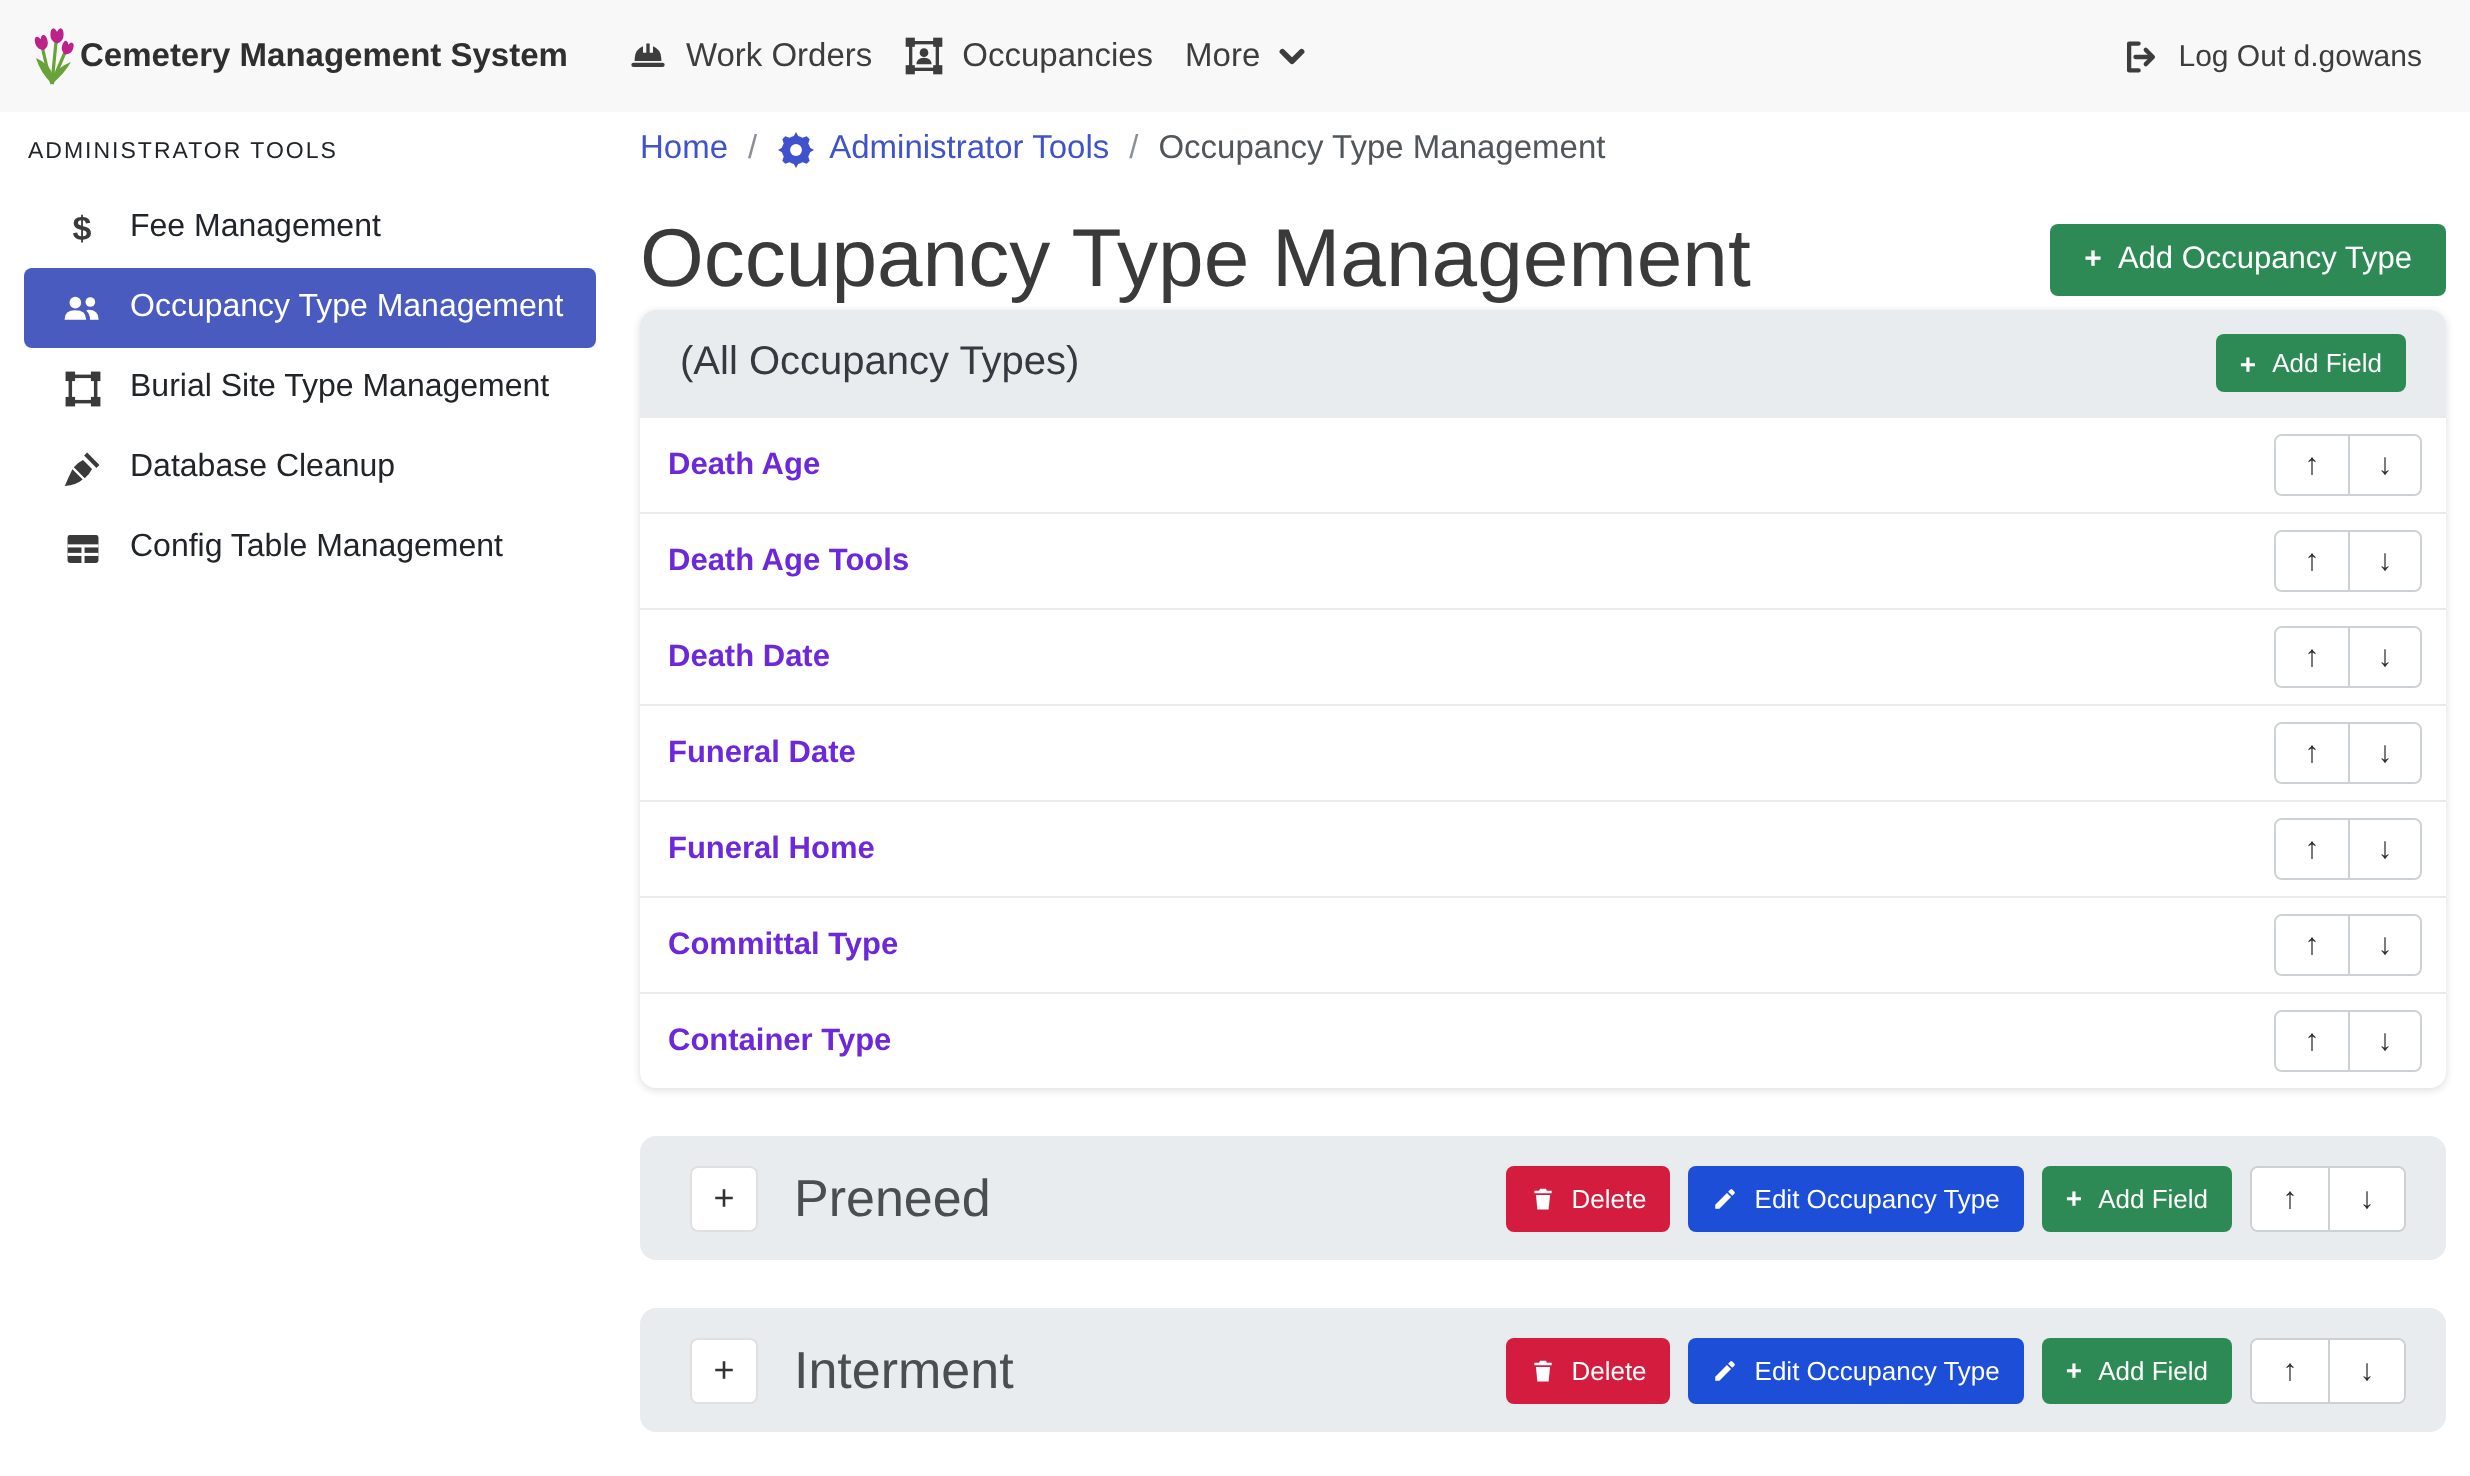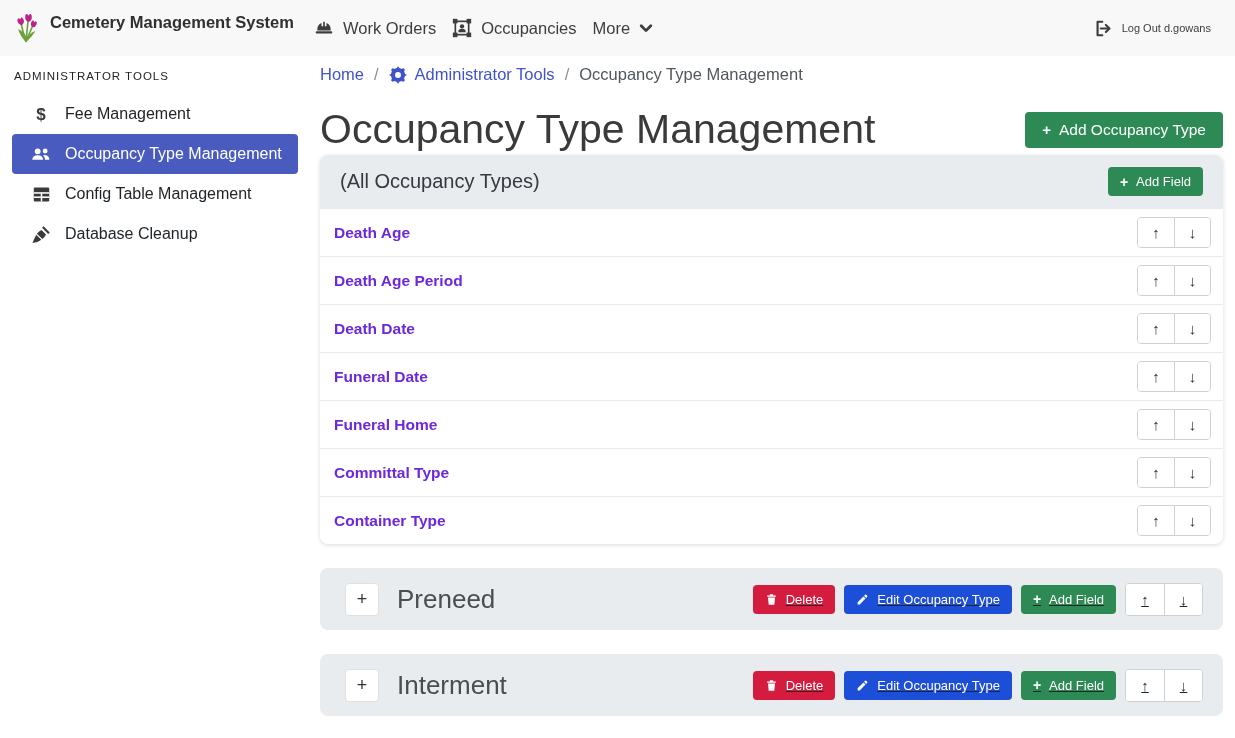--- a/index.html
+++ b/index.html
@@ -3,27 +3,27 @@
 <meta charset="utf-8">
 <style>
   html,body{margin:0;padding:0;width:1235px;height:738px;overflow:hidden;
     font-family:"Liberation Sans",sans-serif;background:#fff;color:#212529;}
   a{text-decoration:none;}
   svg{display:block;}
 
   
   .navbar{height:56px;background:#f8f8f8;display:flex;align-items:center;
     padding:0 24px 0 14px;box-sizing:border-box;}
-  .brand{display:flex;gap:10px;margin-right:20px;cursor:pointer;}
+  .brand{display:flex;align-items:center;margin-right:30px;cursor:pointer;}
   .brand-text{font-weight:bold;font-size:16.5px;color:#2f2f2f;}
   .nav-items{display:flex;align-items:center;gap:16px;}
   .nav-item{display:flex;align-items:center;gap:9px;font-size:16.5px;color:#3d3d3d;cursor:pointer;}
   .nav-ic{color:#3d3d3d;}
   .spacer{flex:1;}
-  .logout{display:flex;align-items:center;gap:9px;font-size:11px;color:#3d3d3d;cursor:pointer;}
+  .logout{display:flex;align-items:center;gap:9px;font-size:15px;color:#3d3d3d;cursor:pointer;}
 
   
   .sidebar{position:absolute;top:56px;left:0;width:310px;box-sizing:border-box;
     padding:14px 12px 0 12px;}
   .side-heading{font-size:11.5px;color:#212529;letter-spacing:1px;margin:0 0 12px 2px;}
   .side-item{display:flex;align-items:center;gap:13px;height:40px;padding:0 8px 0 18px;
     color:#212529;font-size:16px;border-radius:4px;cursor:pointer;}
   .side-ic{width:22px;display:flex;justify-content:center;color:#3a3a3a;}
   .dollar-glyph{font-weight:bold;font-size:17px;line-height:1;}
   .side-item.active{background:#4a5bc0;color:#fff;}
@@ -67,21 +67,21 @@
   .arrow-btn + .arrow-btn{border-left:1px solid #ccd1d6;}
   .arrow-lg .arrow-btn{width:38px;height:31px;}
 
   
   .section-card{margin-top:24px;background:#e9ecef;border-radius:8px;height:62px;
     display:flex;align-items:center;gap:18px;padding:0 20px 0 25px;box-sizing:border-box;}
   .expand-btn{width:34px;height:33px;background:#fff;border:1px solid #e0e0e0;border-radius:4px;
     font-size:18px;color:#333;cursor:pointer;display:flex;align-items:center;justify-content:center;
     font-family:inherit;padding:0;}
   .section-title{font-size:26px;color:#4a4e52;}
-  .section-actions{margin-left:auto;display:flex;align-items:center;gap:9px;text-decoration:underline;}
+  .section-actions{margin-left:auto;display:flex;gap:9px;}
 </style>
 </head>
 <body>
 
 <div class="navbar">
   <div class="brand">
     <span>
       <svg width="26" height="31" viewBox="0 0 26 31">
         <defs>
             <path id="tulip" d="M0 3 Q-3 2 -3 -1 Q-3 -4 -1.5 -4 Q-0.8 -4 0 -2.4 Q0.8 -4 1.5 -4 Q3 -4 3 -1 Q3 2 0 3 Z"></path>
@@ -166,42 +166,54 @@
       <svg width="20" height="14" viewBox="0 0 24 16" fill="currentColor">
         <circle cx="8" cy="4.8" r="3.5"></circle>
         <path d="M1.5 15q0-5.6 6.5-5.6T14.5 15Z"></path>
         <circle cx="17" cy="4.4" r="2.9"></circle>
         <path d="M15.7 9.1q6.3 0 6.3 5.9h-5.2q0-3.6-2.3-5.3Z"></path>
       </svg>
     </span>
     <span>Occupancy Type Management</span>
   </a>
 
+  <a class="side-item">
+    <span class="side-ic">
+      <svg width="19" height="19" viewBox="0 0 24 24" fill="currentColor">
+        <rect x="4" y="4" width="16" height="16" fill="none" stroke="currentColor" stroke-width="2.2"></rect>
+        <rect x="1" y="1" width="6" height="6"></rect>
+          <rect x="17" y="1" width="6" height="6"></rect>
+        <rect x="1" y="17" width="6" height="6"></rect>
+          <rect x="17" y="17" width="6" height="6"></rect>
+      </svg>
+    </span>
+    <span>Burial Site Type Management</span>
+  </a>
+
+  <a class="side-item">
+    <span class="side-ic">
+      <svg width="19" height="19" viewBox="0 0 24 24" fill="currentColor">
+        <path d="M14.6 1.6l7.8 7.8-1.9 1.9-7.8-7.8Z"></path>
+        <path d="M12 6.3l5.7 5.7q-1.5 3.2-4.6 5.8l-6.9-6.9q2.6-3.1 5.8-4.6Z"></path>
+        <path d="M5.3 12.2l6.5 6.5q-4.2 3.6-11.3 4.1 2.6-6.1 4.8-10.6Z"></path>
+      </svg>
+    </span>
+    <span>Database Cleanup</span>
+  </a>
 
   <a class="side-item">
     <span class="side-ic">
       <svg width="19" height="17" viewBox="0 0 24 22" fill="currentColor">
         <rect x="2" y="2" width="20" height="18" rx="1.6"></rect>
         <line x1="2" y1="9" x2="22" y2="9" stroke="#fff" stroke-width="2"></line>
         <line x1="2" y1="14.5" x2="22" y2="14.5" stroke="#fff" stroke-width="2"></line>
         <line x1="12" y1="9" x2="12" y2="20" stroke="#fff" stroke-width="2"></line>
       </svg>
     </span>
     <span>Config Table Management</span>
-  </a>
-
-  <a class="side-item">
-    <span class="side-ic">
-      <svg width="19" height="19" viewBox="0 0 24 24" fill="currentColor">
-        <path d="M14.6 1.6l7.8 7.8-1.9 1.9-7.8-7.8Z"></path>
-        <path d="M12 6.3l5.7 5.7q-1.5 3.2-4.6 5.8l-6.9-6.9q2.6-3.1 5.8-4.6Z"></path>
-        <path d="M5.3 12.2l6.5 6.5q-4.2 3.6-11.3 4.1 2.6-6.1 4.8-10.6Z"></path>
-      </svg>
-    </span>
-    <span>Database Cleanup</span>
   </a>
 </div>
 
 <div class="main">
 
   <div class="breadcrumb">
     <a class="bc-link">
       <span>Home</span>
     </a>
     <span class="bc-sep">/</span>
@@ -236,21 +248,21 @@
     </div>
 
     <div class="field-row">
       <a class="field-link">Death Age</a>
       <div class="arrow-group">
         <button class="arrow-btn">↑</button>
         <button class="arrow-btn">↓</button>
       </div>
     </div>
     <div class="field-row">
-      <a class="field-link">Death Age Period</a>
+      <a class="field-link">Death Age Tools</a>
       <div class="arrow-group">
         <button class="arrow-btn">↑</button>
         <button class="arrow-btn">↓</button>
       </div>
     </div>
     <div class="field-row">
       <a class="field-link">Death Date</a>
       <div class="arrow-group">
         <button class="arrow-btn">↑</button>
         <button class="arrow-btn">↓</button>

